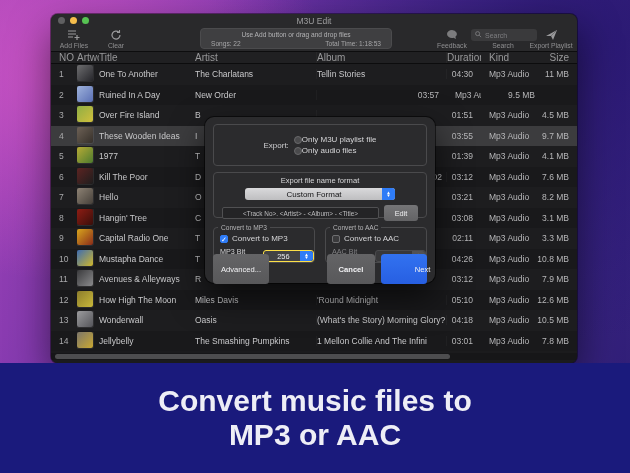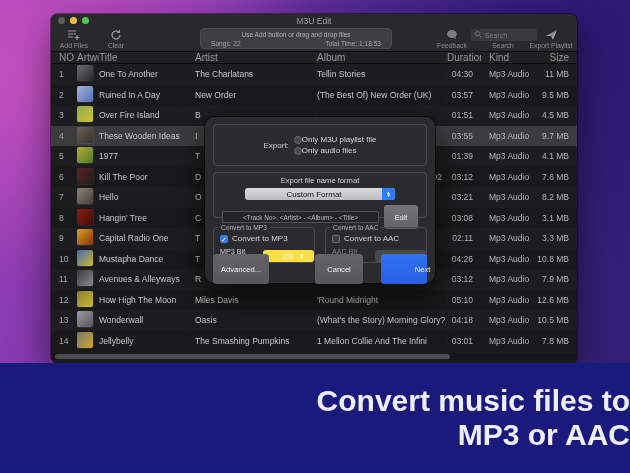--- a/index.html
+++ b/index.html
@@ -80,38 +80,38 @@
   .g-format .gtitle { font-size:7.6px; margin-top:3px; color:#d8d8da; }
   .select { height:12px; border-radius:3px; position:relative; display:inline-flex; align-items:center; }
   .sel-cap { position:absolute; right:0; top:0; bottom:0; width:13px; border-radius:0 3px 3px 0; background:#2f7cf7;
              display:flex; flex-direction:column; align-items:center; justify-content:center; color:#fff; font-size:4.5px; line-height:3.5px; }
   .sel-cap.dis { background:#525254; color:#8a8a8c; }
   .sel-light { width:150px; margin-top:3px; background:linear-gradient(#d9d9db,#bebec0); color:#151517; justify-content:center; font-size:8px; }
   .sel-light .stext { width:100%; text-align:center; padding-right:12px; }
   .format-row { display:flex; align-items:center; gap:5px; margin:5px 8px 0; }
   .format-field { flex:1; height:12px; background:#242426; border:1px solid #505052; border-radius:2px;
                   font-size:6.4px; color:#bdbdbf; display:flex; align-items:center; justify-content:center; white-space:nowrap; }
-  .edit-btn { width:34px; height:24px; background:linear-gradient(#757577,#636365); border-radius:3px; color:#f0f0f2;
+  .edit-btn { width:34px; height:16px; background:linear-gradient(#757577,#636365); border-radius:3px; color:#f0f0f2;
               font-size:7.4px; display:flex; align-items:center; justify-content:center; }
   .g-mp3 { left:8px; top:110px; width:102px; height:36px; }
   .g-aac { left:120px; top:110px; width:102px; height:36px; }
   .legend { position:absolute; top:-4px; left:4px; background:#2b2b2d; padding:0 3px; font-size:6.6px; color:#b4b4b6; }
   .check-row { display:flex; align-items:center; gap:4px; margin:6px 0 0 6px; }
   .checkbox { width:8px; height:8px; border-radius:2px; background:#3a3a3c; border:1px solid #6e6e70;
               color:#fff; font-size:7px; line-height:8px; text-align:center; }
   .checkbox.on { background:#2f7cf7; border-color:#2f7cf7; }
   .bitrate-row { display:flex; align-items:center; gap:3px; margin:4px 0 0 6px; font-size:7.2px; }
-  .sel-dark { width:52px; background:#424244; border:6px solid #fde047; color:#ececee; font-size:7.4px; padding-left:13px; }
+  .sel-dark { width:52px; background:#424244; border:1px solid #fde047; color:#ececee; font-size:7.4px; padding-left:13px; }
   .sel-dark.dis { background:#38383a; border-color:#4a4a4c; color:#68686a; }
   .dim { color:#828284; }
   .dlg-footer { position:absolute; left:8px; right:8px; bottom:7px; height:14px; display:flex; align-items:center; }
   .btn { height:30px; border-radius:3.5px; color:#f2f2f4; font-size:7.6px; display:flex; align-items:center; justify-content:center; }
   .btn-adv { width:56px; background:linear-gradient(#646466,#58585a); }
-  .btn-cancel { width:48px; background:linear-gradient(#646466,#58585a); margin-left:auto; }
-  .btn-next { width:46px; background:linear-gradient(#3272f0,#275fe2); margin-left:18px;padding-left:37px; }
+  .btn-cancel { width:48px; background:linear-gradient(#646466,#58585a); margin-left:auto;font-weight:bold; }
+  .btn-next { width:46px; background:linear-gradient(#3272f0,#275fe2); margin-left:6px;padding-left:37px; }
   
   .banner {
     position:absolute; left:0; right:0; bottom:0; height:110px; background:#1a1a7c;
     display:flex; flex-direction:column; align-items:center; justify-content:center;
     color:#eeeef6; font-weight:bold; font-size:30px; line-height:34px; text-align:center;
   }
 </style>
 </head>
 <body>
 
@@ -211,21 +211,20 @@
           <span class="cell c4">Tellin Stories</span>
           <span class="cell c5">04:30</span>
           <span class="cell c6">Mp3 Audio</span>
           <span class="cell c7">11 MB</span>
         </div>
         <div class="trow alt">
           <span class="cell c0">2</span>
           <span class="cell c1"><span class="thumb" style="background:linear-gradient(135deg, #9fb3dc, #5a6fb4)"></span></span>
           <span class="cell c2">Ruined In A Day</span>
           <span class="cell c3">New Order</span>
-          <span class="cell c4">(The Best Of) New Order (UK)</span>
           <span class="cell c5">03:57</span>
           <span class="cell c6">Mp3 Audio</span>
           <span class="cell c7">9.5 MB</span>
         </div>
         <div class="trow">
           <span class="cell c0">3</span>
           <span class="cell c1"><span class="thumb" style="background:linear-gradient(135deg, #8fae45, #d1bf3c)"></span></span>
           <span class="cell c2">Over Fire Island</span>
           <span class="cell c3">B</span>
           <span class="cell c4"></span>
@@ -417,16 +416,16 @@
     </div>
 
     <div class="dlg-footer">
       <div class="btn btn-adv">Advanced...</div>
       <div class="btn btn-cancel">Cancel</div>
       <div class="btn btn-next">Next</div>
     </div>
   </div>
 </div>
 
-<div class="banner" style="background: rgb(26, 26, 124); align-items: flex-end;">
+<div class="banner" style="background: rgb(26, 26, 124);">
   <div>Convert music files to</div>
   <div>MP3 or AAC</div>
 </div>
 
 </body></html>

